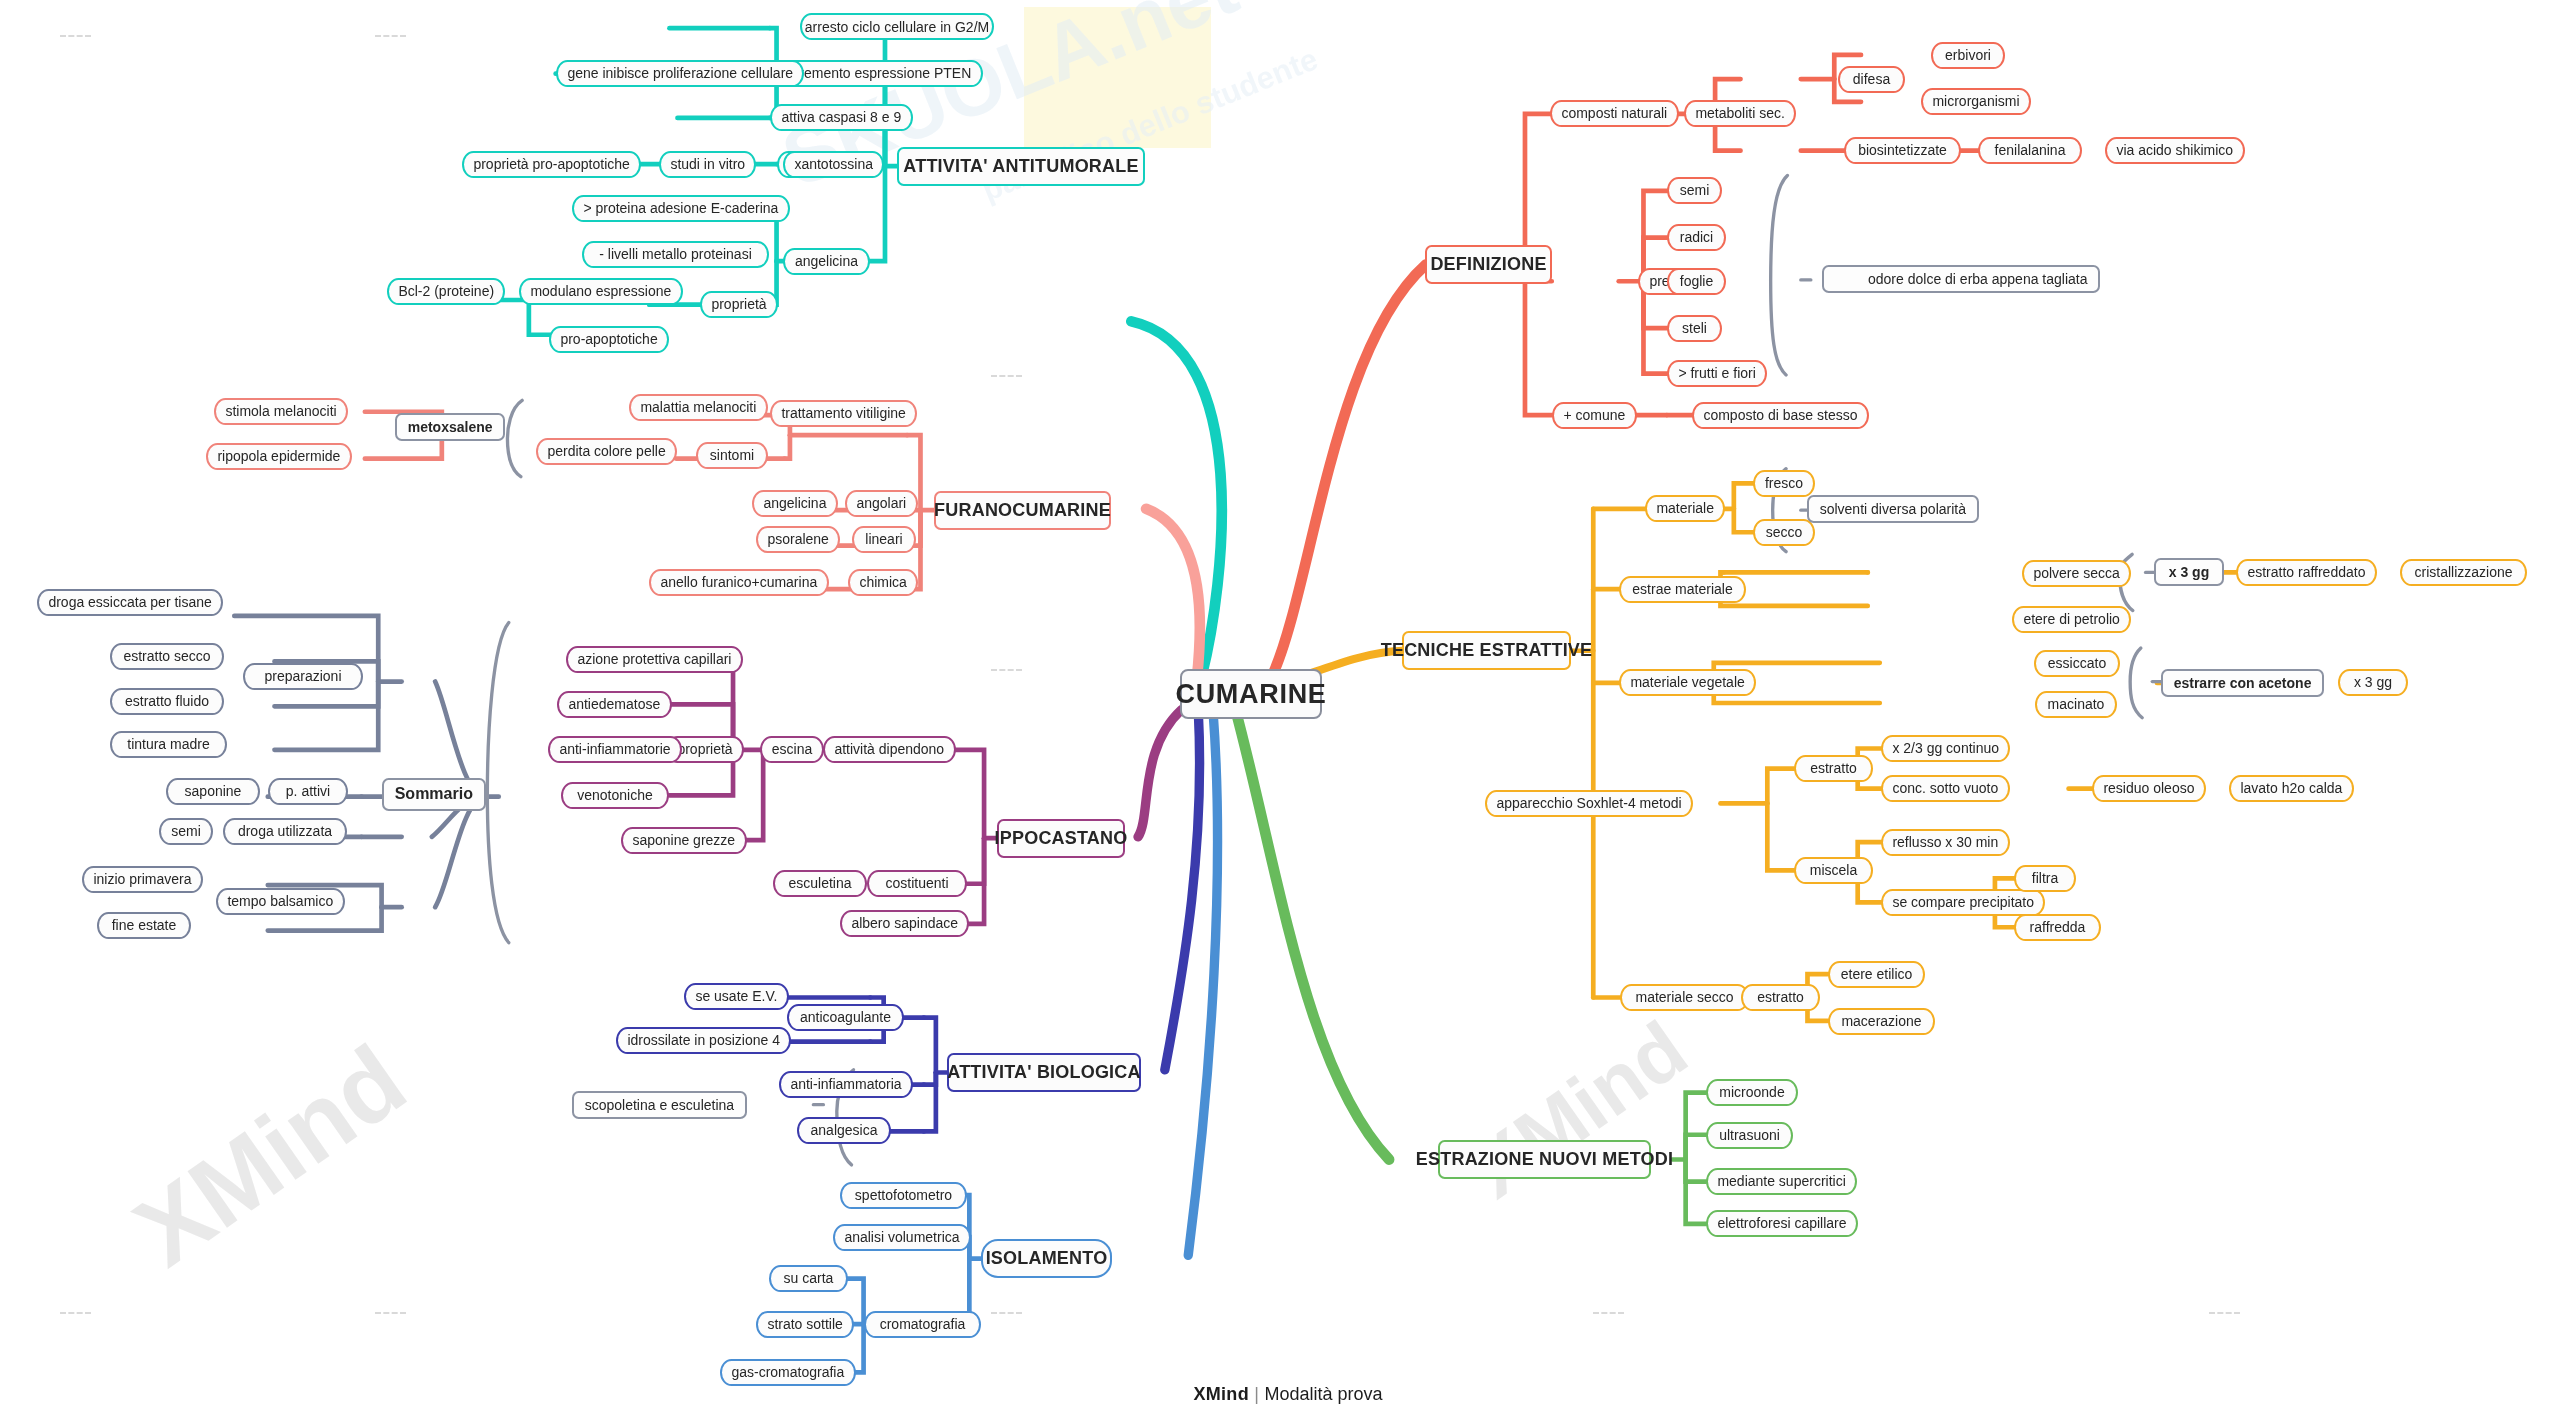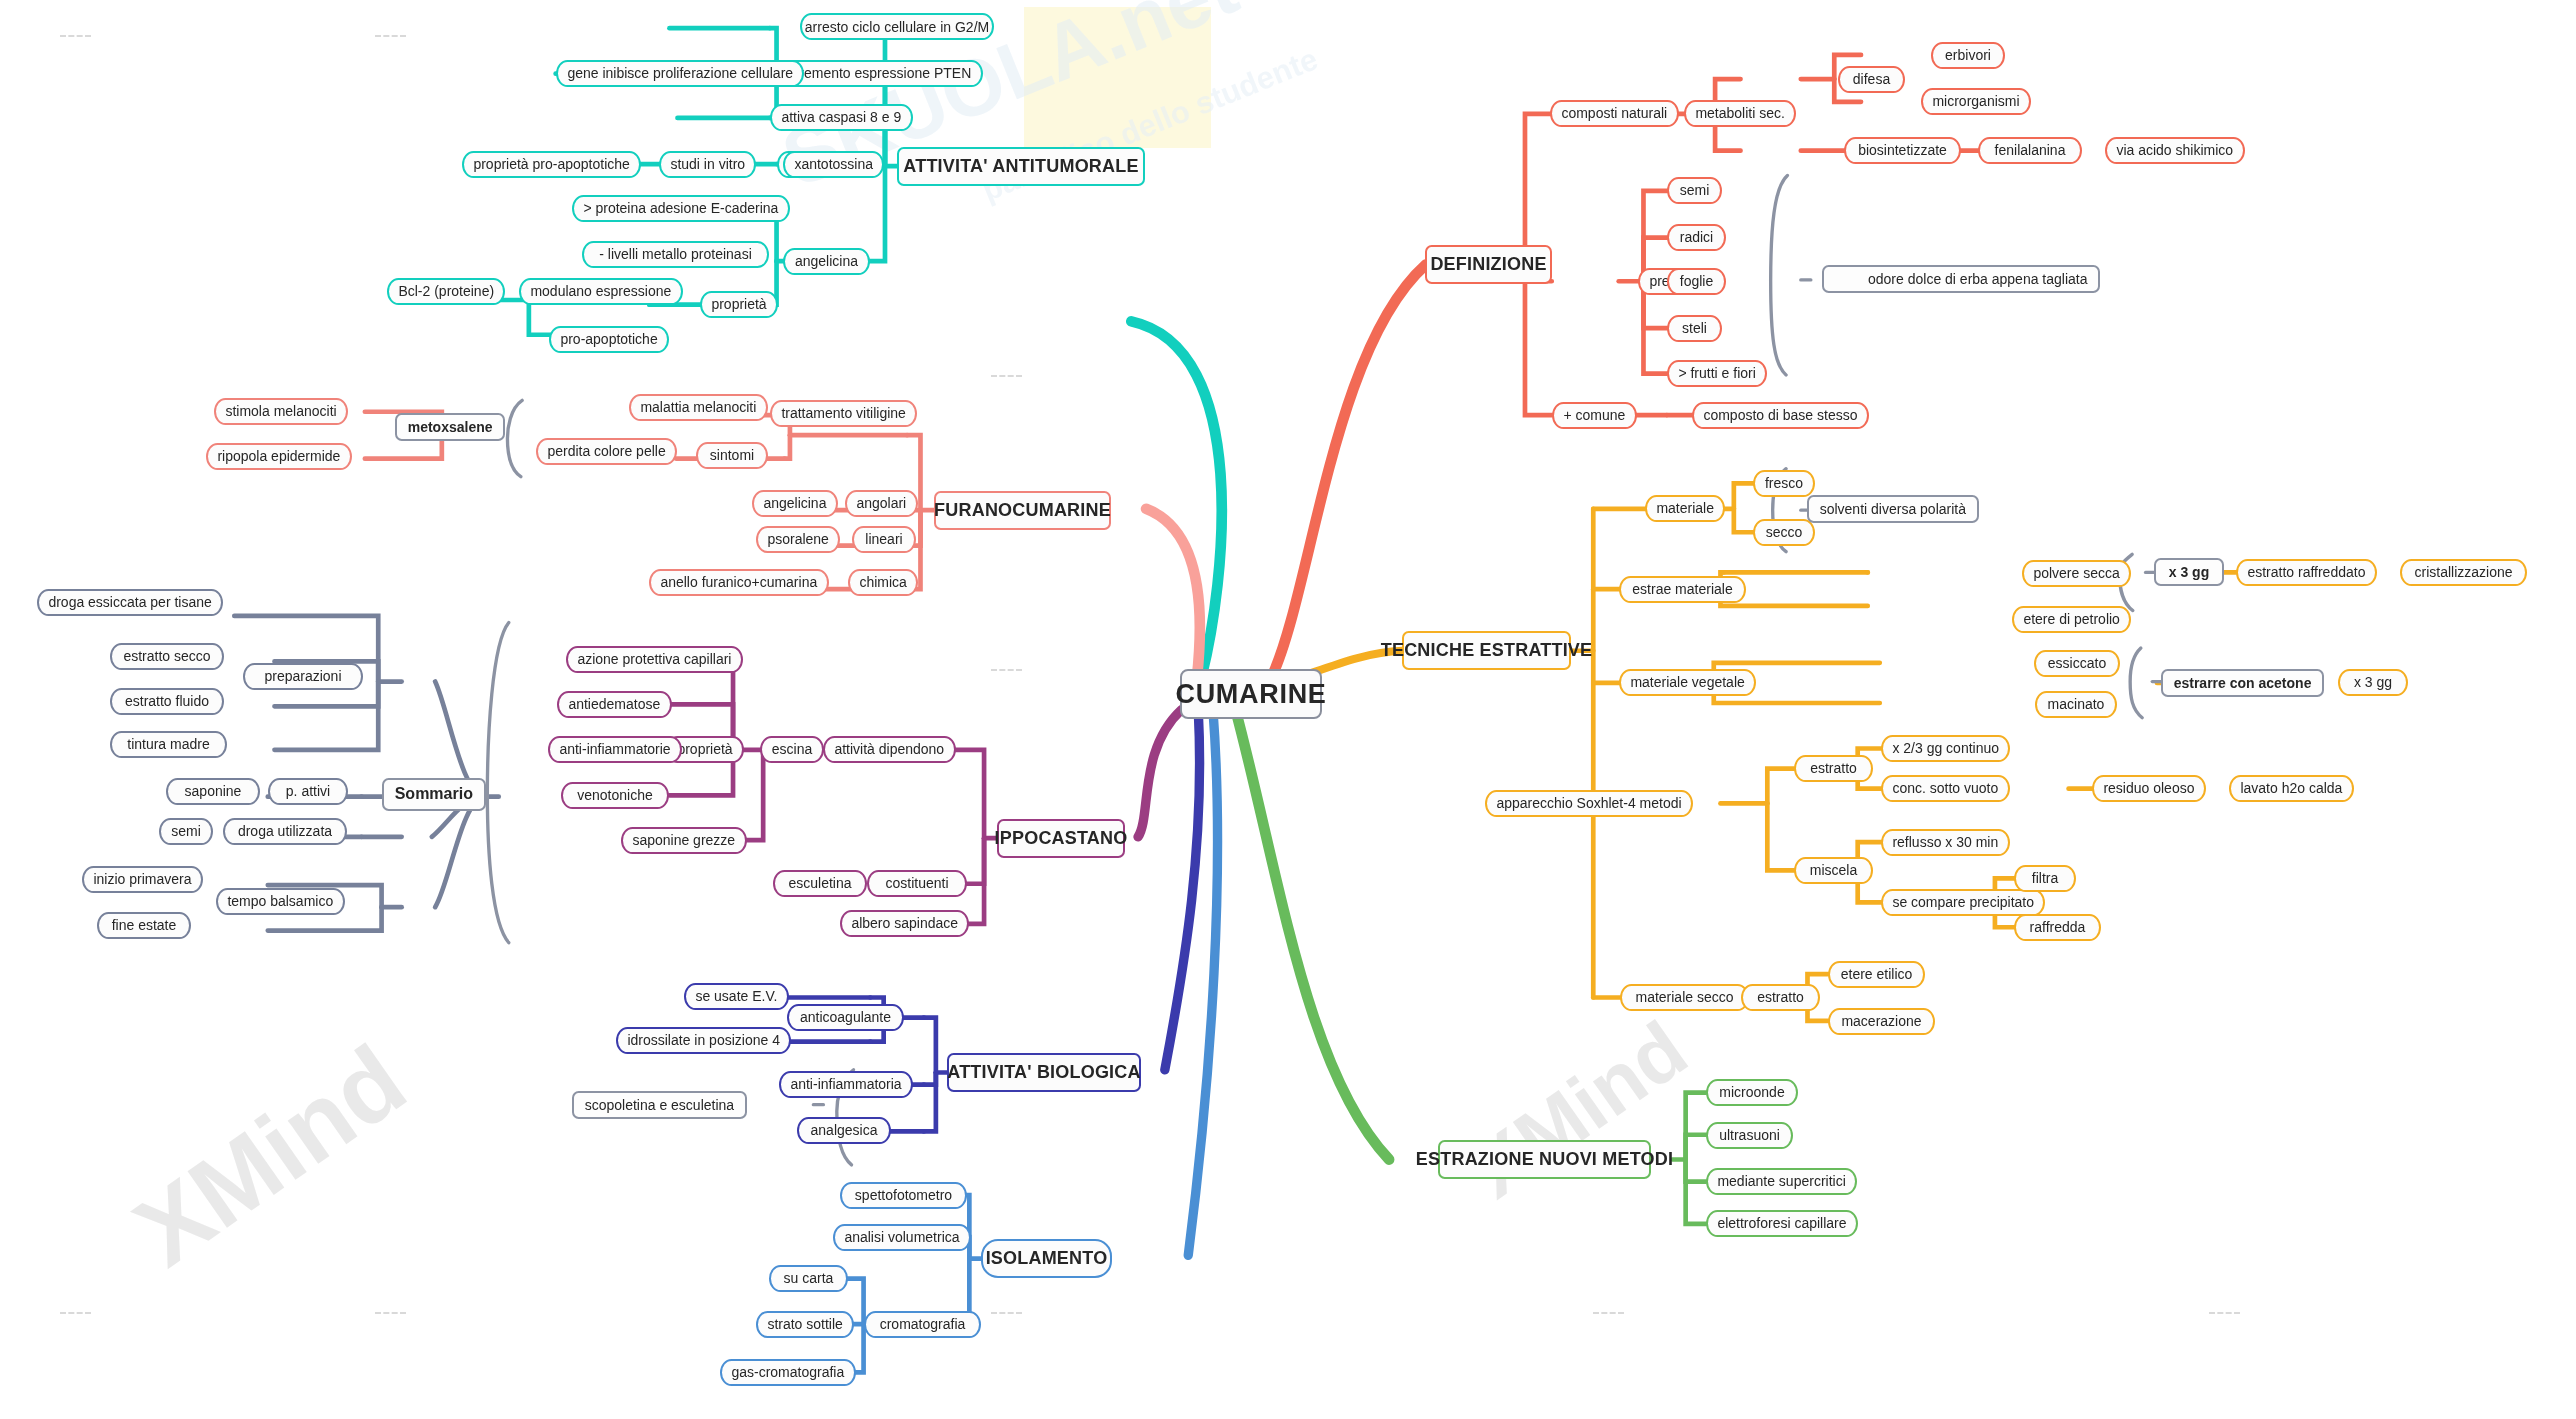--- a/index.html
+++ b/index.html
@@ -461,15 +461,18 @@
   <div class="node pill c-amber" style="left:1828px;top:961px;min-width:97px;">etere etilico</div>
   <div class="node pill c-amber" style="left:1828px;top:1008px;min-width:107px;">macerazione</div>
 
   <div class="node main c-green" style="left:1438px;top:1140px;width:213px;">ESTRAZIONE NUOVI METODI</div>
 
   <div class="node pill c-green" style="left:1706px;top:1079px;min-width:92px;">microonde</div>
   <div class="node pill c-green" style="left:1706px;top:1122px;min-width:87px;">ultrasuoni</div>
   <div class="node pill c-green" style="left:1706px;top:1168px;min-width:137px;">mediante supercritici</div>
   <div class="node pill c-green" style="left:1706px;top:1210px;min-width:146px;">elettroforesi capillare</div>
 
+  <div class="footer">
+    <b>XMind</b><span class="sep">|</span><span class="mode">Modalità prova</span>
+  </div>
 
 </div>
 
 
 </body></html>

